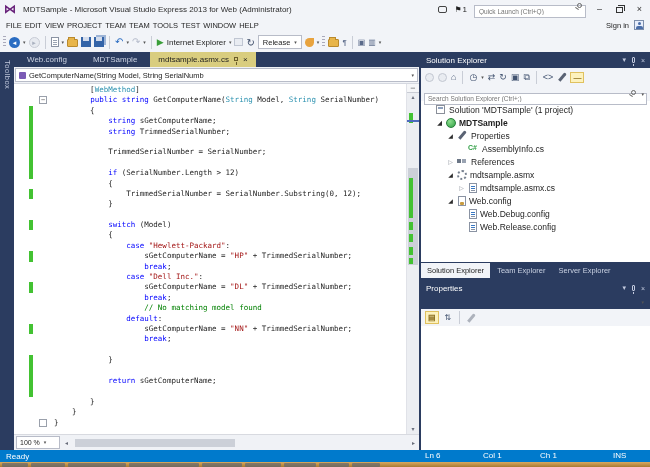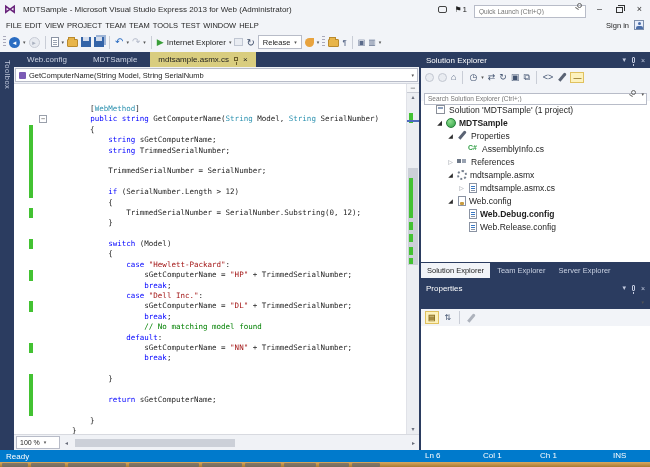--- a/index.html
+++ b/index.html
@@ -70,21 +70,21 @@
   .tab-close{font-size:8px;line-height:8px;color:#1e1e1e}
 
   .navbar{height:17px;background:#f0f2f6;display:flex;align-items:center;gap:2px;padding:1px 1px;border-bottom:1px solid #d5d8e0}
   .nav-dd{height:14px;background:#fff;border:1px solid #b8bcc8;font-size:7.5px;color:#1e1e1e;display:flex;align-items:center;gap:3px;padding:0 3px;overflow:hidden;white-space:nowrap}
   .nav-dd .lbl{overflow:hidden;text-overflow:clip;white-space:nowrap;flex:1}
   .class-icon{width:7px;height:7px;background:#d88c2a;border-radius:1px;flex:none;position:relative}
   .class-icon::after{content:'';position:absolute;right:-1px;bottom:-1px;width:3px;height:3px;background:#b23a3a;border-radius:50%}
   .method-icon{width:7px;height:7px;background:#7b5bb5;border-radius:1px;flex:none}
 
   .code-wrap{flex:1;display:flex;background:#fff;overflow:hidden}
-  .code-pane{flex:1;position:relative;padding-top:20px;overflow:hidden}
+  .code-pane{flex:1;position:relative;padding-top:1px;overflow:hidden}
   .code-line{position:relative;height:10.4px;line-height:10.4px;white-space:pre;font-family:"DejaVu Sans Mono","Liberation Mono",monospace;font-size:7.5px;color:#1e1e1e;padding-left:40px}
   .chg-bar{position:absolute;left:15px;top:0;width:4px;height:100%;background:#43c232}
   .outl{position:absolute;left:25px;top:1px;width:8px;height:8px;border:1px solid #9aa0ab;background:#fff;color:#555;font-size:7px;line-height:6px;text-align:center}
   .c-k{color:#0000ff}.c-t{color:#2b91af}.c-s{color:#a31515}.c-c{color:#008000}.c-p{color:#1e1e1e}
 
   .vscroll{width:13px;background:#eceef2;position:relative;border-left:1px solid #e0e2e8;flex:none}
   .vs-splitter{height:9px;background:#f5f6f8;border-bottom:1px solid #c9ccd4;font-size:6px;line-height:8px;text-align:center;color:#777}
   .vs-arrow{height:9px;text-align:center;font-size:6px;color:#6a6f7c;line-height:9px}
   .vs-down{position:absolute;bottom:0;left:0;right:0}
   .vs-track{position:absolute;top:18px;bottom:9px;left:0;right:0}
@@ -389,21 +389,21 @@
             <div class="tree-row" style="padding-left: 37px;">
               <span class="expander closed">▷</span>
               <span class="ticon ticon-file"></span>
               <span class="tlabel">mdtsample.asmx.cs</span>
             </div>
             <div class="tree-row" style="padding-left: 26px;">
               <span class="expander">◢</span>
               <span class="ticon ticon-config"></span>
               <span class="tlabel">Web.config</span>
             </div>
-            <div class="tree-row" style="padding-left: 37px; font-weight: bold;">
+            <div class="tree-row" style="padding-left: 37px;">
               <span class="expander"></span>
               <span class="ticon ticon-file"></span>
               <span class="tlabel">Web.Debug.config</span>
             </div>
             <div class="tree-row" style="padding-left: 37px; text-align: center;">
               <span class="expander"></span>
               <span class="ticon ticon-file"></span>
               <span class="tlabel">Web.Release.config</span>
             </div>
           </div>

